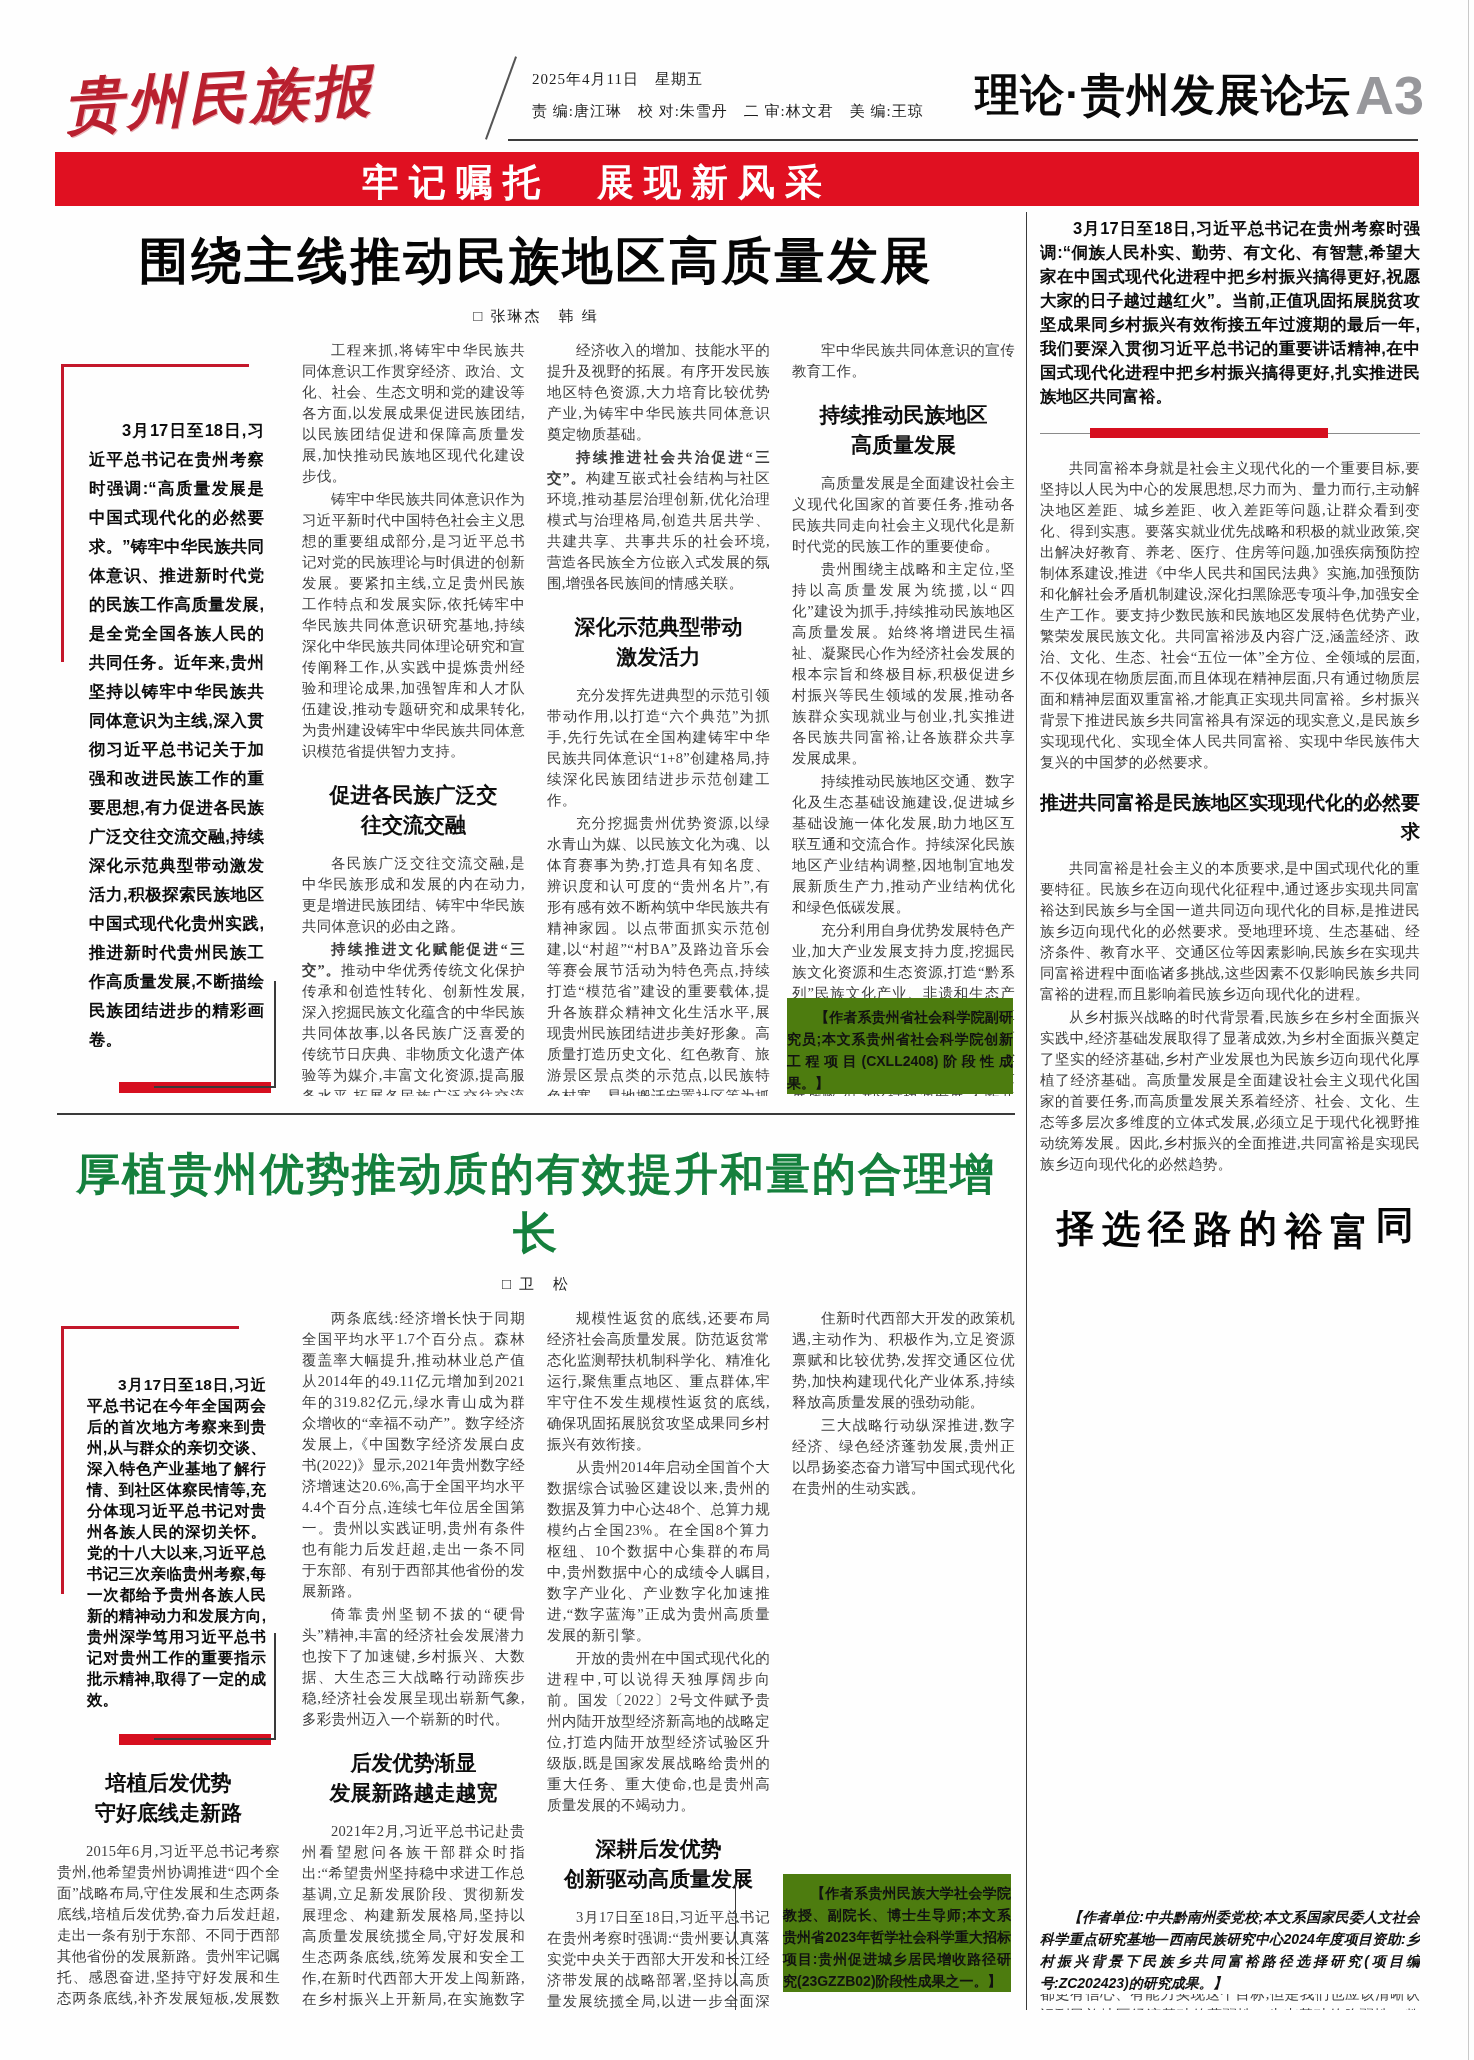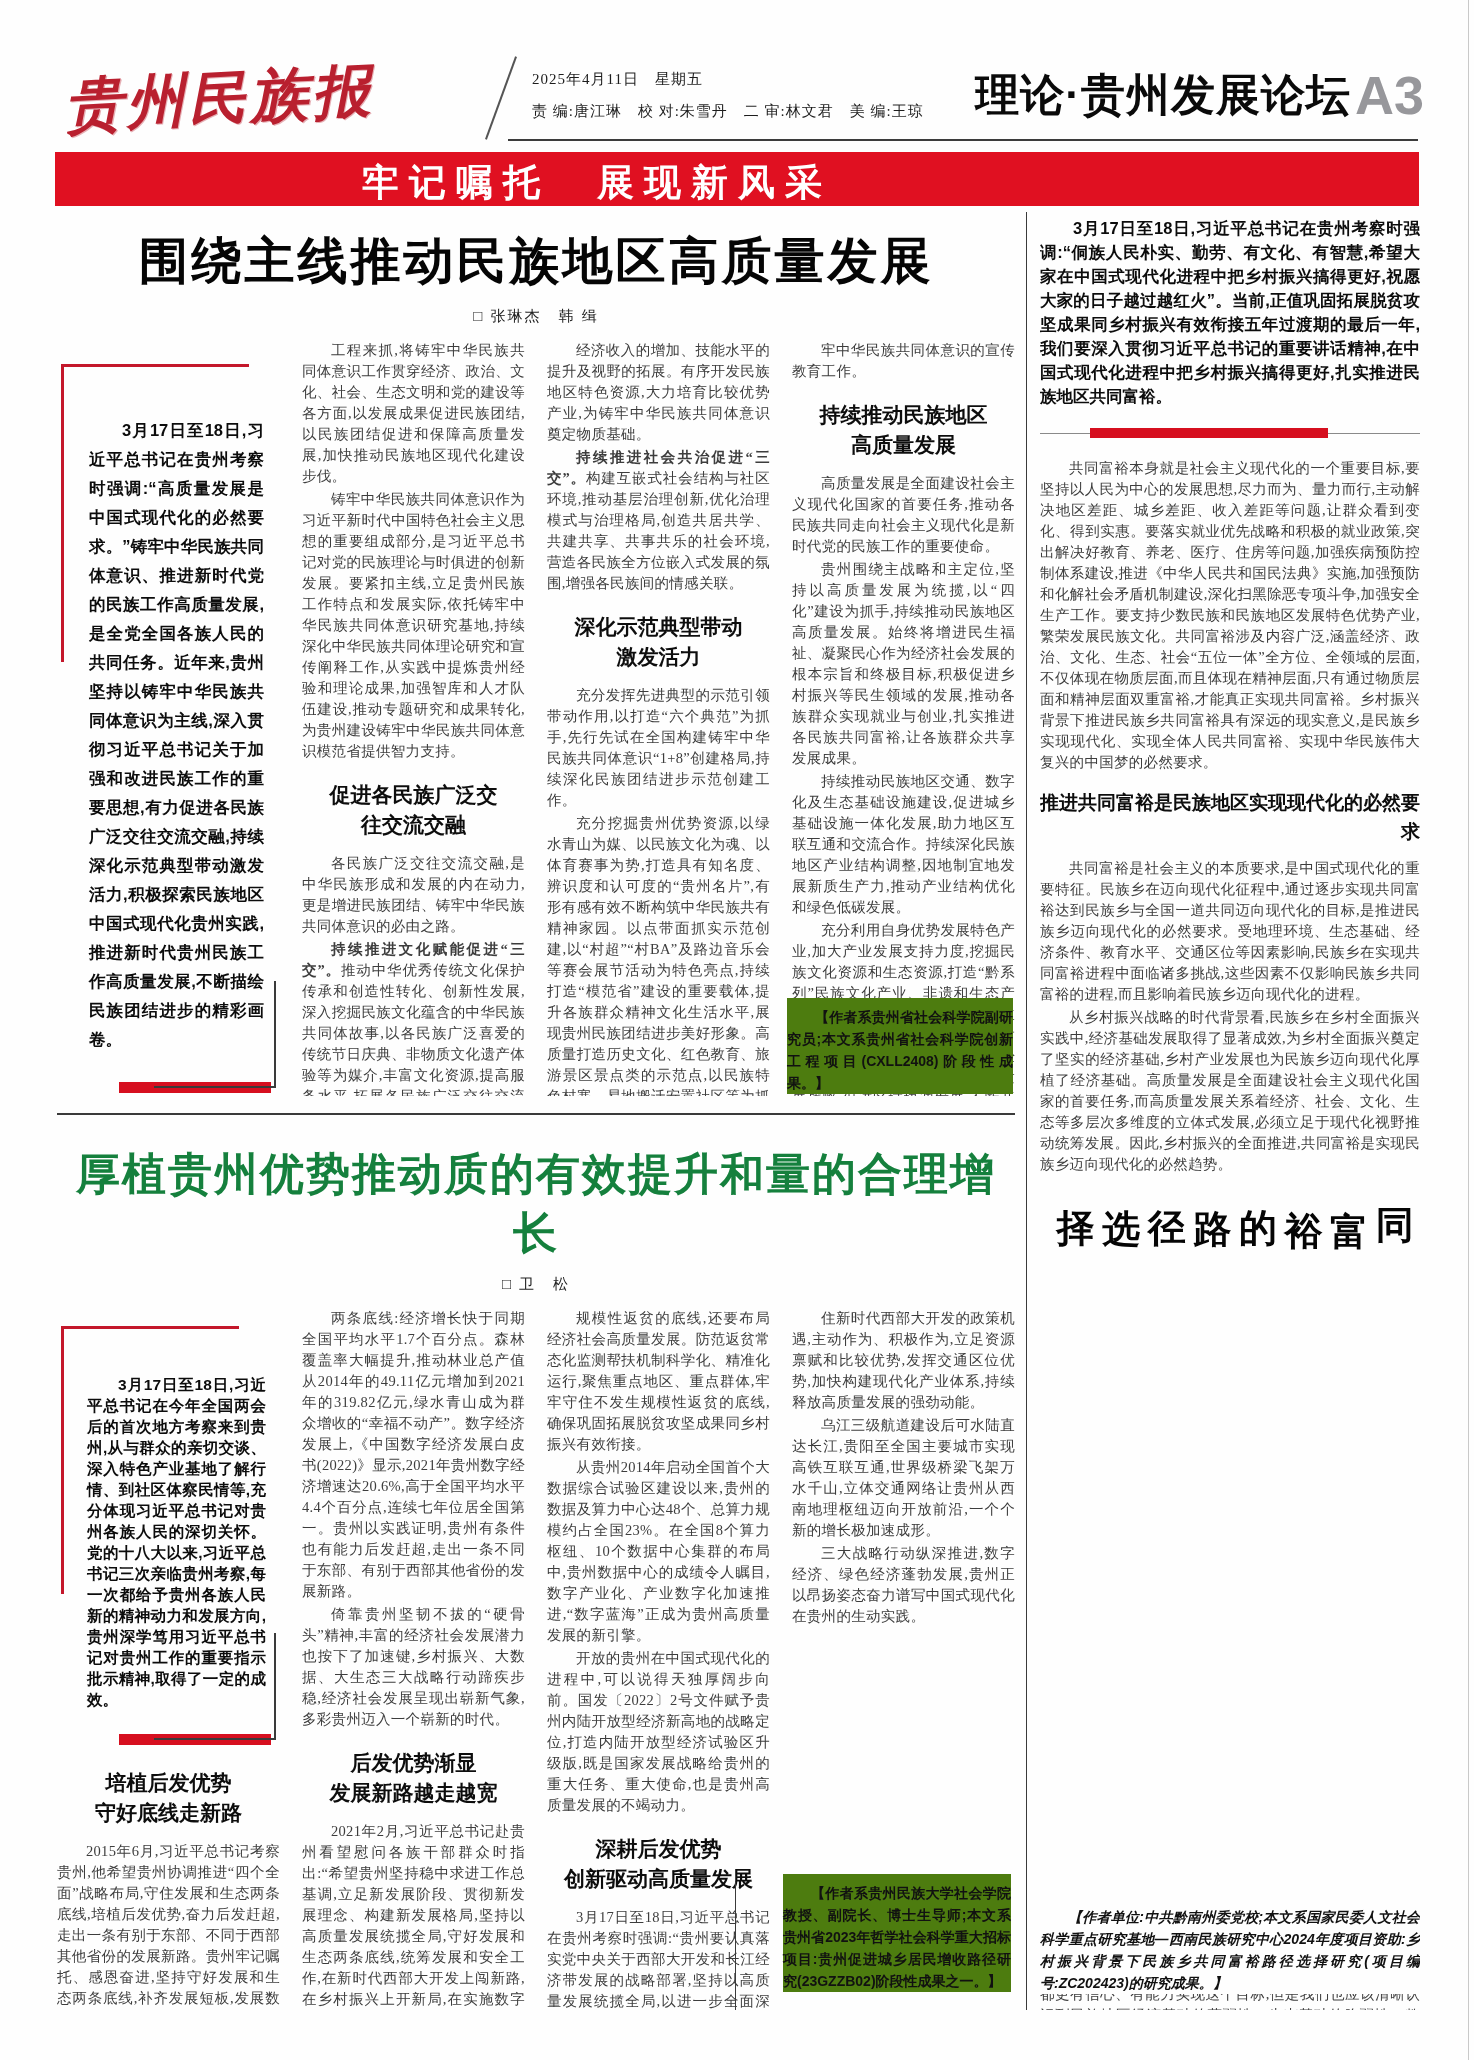--- a/index.html
+++ b/index.html
@@ -180,21 +180,20 @@
         <div class="col">
           <p class="bp">规模性返贫的底线,还要布局经济社会高质量发展。防范返贫常态化监测帮扶机制科学化、精准化运行,聚焦重点地区、重点群体,牢牢守住不发生规模性返贫的底线,确保巩固拓展脱贫攻坚成果同乡村振兴有效衔接。</p>
           <p class="bp">从贵州2014年启动全国首个大数据综合试验区建设以来,贵州的数据及算力中心达48个、总算力规模约占全国23%。在全国8个算力枢纽、10个数据中心集群的布局中,贵州数据中心的成绩令人瞩目,数字产业化、产业数字化加速推进,“数字蓝海”正成为贵州高质量发展的新引擎。</p>
           <p class="bp">开放的贵州在中国式现代化的进程中,可以说得天独厚阔步向前。国发〔2022〕2号文件赋予贵州内陆开放型经济新高地的战略定位,打造内陆开放型经济试验区升级版,既是国家发展战略给贵州的重大任务、重大使命,也是贵州高质量发展的不竭动力。</p>
           <h3 class="col-sub">深耕后发优势
 创新驱动高质量发展</h3>
           <p class="bp">3月17日至18日,习近平总书记在贵州考察时强调:“贵州要认真落实党中央关于西部大开发和长江经济带发展的战略部署,坚持以高质量发展统揽全局,以进一步全面深化改革开放为动力,坚定信心、苦干实干,稳中求进、善作善成,在中国式现代化进程中展现贵州新风采。”从国发〔2012〕2号文件到国发〔2022〕2号文件,贵州得到中央的大力支持,一轮又一轮的大项目落地、一波又一波的资金倾斜、一个又一个政策惠顾,在短短十几年的时间贵州翻天覆地换新颜。</p>
         </div>
         <div class="col">
           <p class="bp">住新时代西部大开发的政策机遇,主动作为、积极作为,立足资源禀赋和比较优势,发挥交通区位优势,加快构建现代化产业体系,持续释放高质量发展的强劲动能。</p>
-          <p class="bp">乌江三级航道建设后可水陆直达长江,贵阳至全国主要城市实现高铁互联互通,世界级桥梁飞架万水千山,立体交通网络让贵州从西南地理枢纽迈向开放前沿,一个个新的增长极加速成形。</p>
           <p class="bp">三大战略行动纵深推进,数字经济、绿色经济蓬勃发展,贵州正以昂扬姿态奋力谱写中国式现代化在贵州的生动实践。</p>
         </div>
       </div>
     <div class="a2-note-rule"></div>
     <p class="note abs-note a2-note">【作者系贵州民族大学社会学院教授、副院长、博士生导师;本文系贵州省2023年哲学社会科学重大招标项目:贵州促进城乡居民增收路径研究(23GZZB02)阶段性成果之一。】</p>
   </section>
 
   <section class="a3">
     <p class="a3-lead">3月17日至18日,习近平总书记在贵州考察时强调:“侗族人民朴实、勤劳、有文化、有智慧,希望大家在中国式现代化进程中把乡村振兴搞得更好,祝愿大家的日子越过越红火”。当前,正值巩固拓展脱贫攻坚成果同乡村振兴有效衔接五年过渡期的最后一年,我们要深入贯彻习近平总书记的重要讲话精神,在中国式现代化进程中把乡村振兴搞得更好,扎实推进民族地区共同富裕。</p>
     <div class="a3-div">

